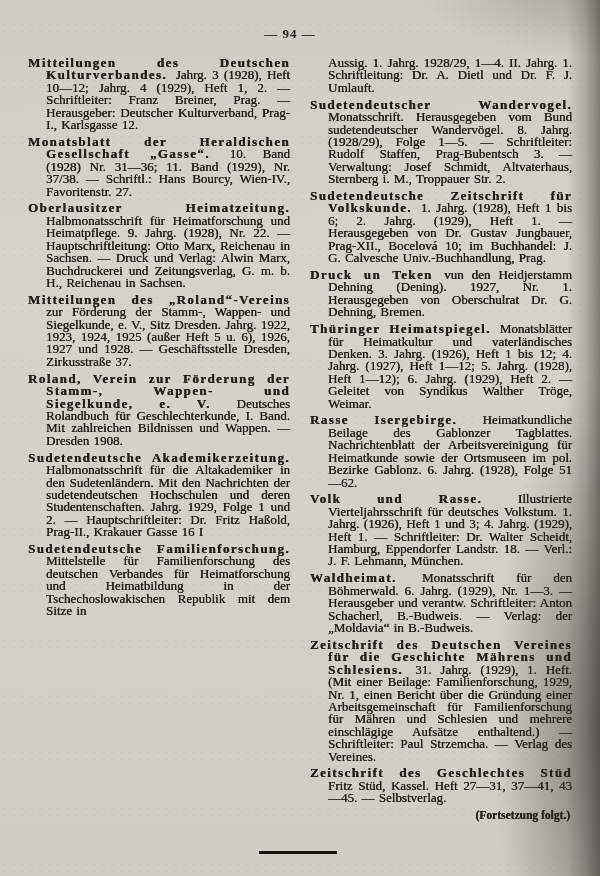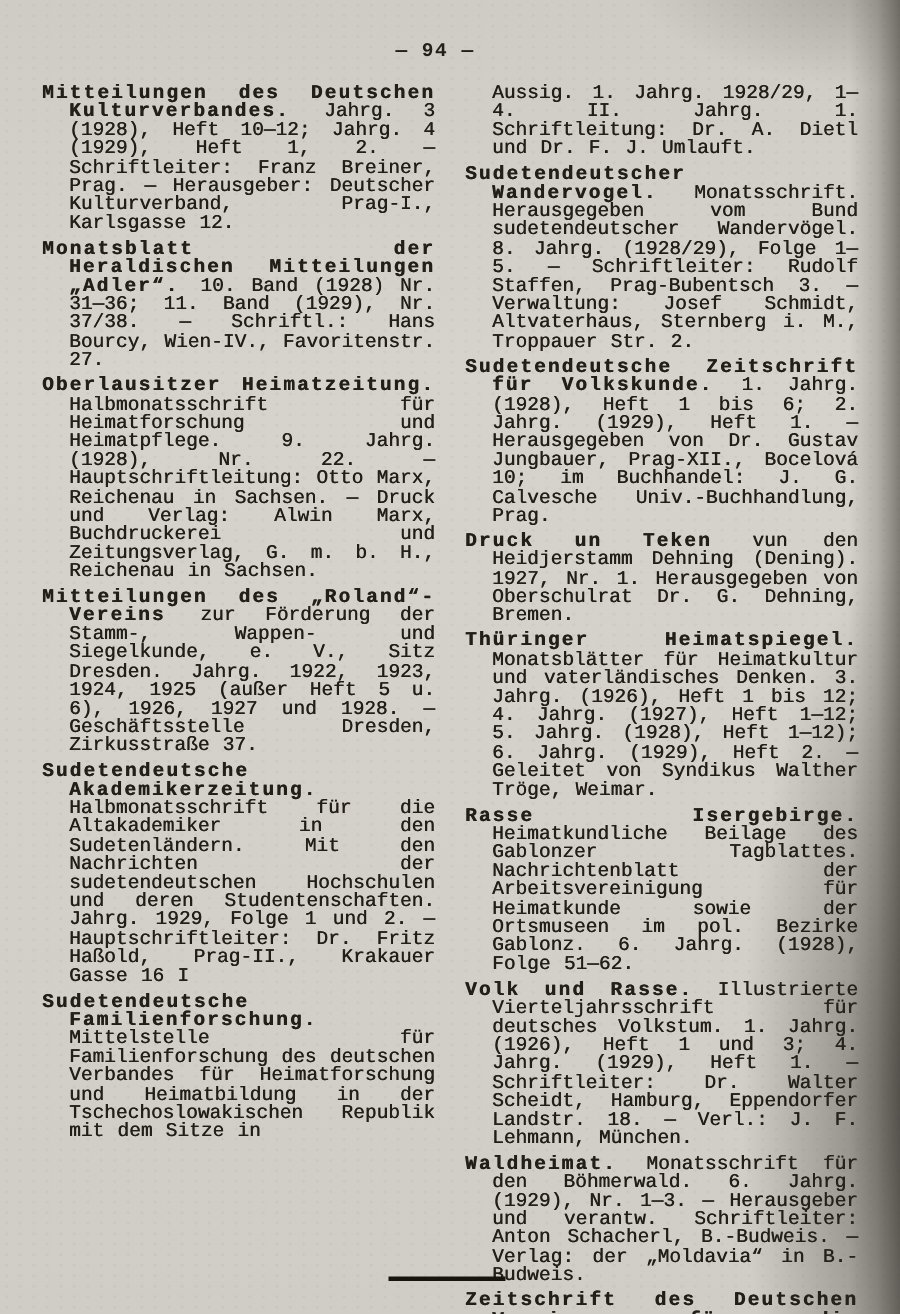--- a/index.html
+++ b/index.html
@@ -3,21 +3,21 @@
 <meta charset="utf-8">
 <style>
   html,body { margin:0; padding:0; background:#8a8884; }
   .page {
     position:relative;
     width:600px; height:876px;
     margin:0 auto;
     overflow:hidden;
     background:
       linear-gradient(180deg, #cfccc5 0%, #d6d3cc 28%, #d3d0c9 70%, #d0cdc6 100%);
-    font-family:Liberation Mono, monospace;
+    font-family:Liberation Serif, serif;
     color:#221e18;
   }
   
   .noise {
     position:absolute; inset:0; pointer-events:none;
     background-image:radial-gradient(rgba(95,88,78,0.10) 1px, transparent 1.2px);
     background-size:9px 7px;
     opacity:.55;
   }
   .edge-shadow {
@@ -78,23 +78,24 @@
   <div class="noise"></div>
   <div class="top-shadow"></div>
   <div class="edge-shadow"></div>
   <div class="corner-shadow"></div>
 
   <div class="page-number">— 94 —</div>
 
   <div class="content">
     <div class="col">
         <p class="entry"><span class="t">Mitteilungen des Deutschen Kulturverbandes. </span><span>Jahrg. 3 (1928), Heft 10—12; Jahrg. 4 (1929), Heft 1, 2. — Schriftleiter: Franz Breiner, Prag. — Herausgeber: Deutscher Kulturverband, Prag-I., Karlsgasse 12.</span></p>
-        <p class="entry"><span class="t">Monatsblatt der Heraldischen Mitteilungen „Adler“. </span><span>10. Band (1928) Nr. 31—36; 11. Band (1929), Nr. 37/38. — Schriftl.: Hans Bourcy, Wien-IV., Favoritenstr. 27.</span></p>
+        <p class="entry"><span class="t">Monatsblatt der Heraldischen Gesellschaft „Gasse“. </span><span>10. Band (1928) Nr. 31—36; 11. Band (1929), Nr. 37/38. — Schriftl.: Hans Bourcy, Wien-IV., Favoritenstr. 27.</span></p>
         <p class="entry"><span class="t">Oberlausitzer Heimatzeitung. </span><span>Halbmonatsschrift für Heimatforschung und Heimatpflege. 9. Jahrg. (1928), Nr. 22. — Hauptschriftleitung: Otto Marx, Reichenau in Sachsen. — Druck und Verlag: Alwin Marx, Buchdruckerei und Zeitungsverlag, G. m. b. H., Reichenau in Sachsen.</span></p>
         <p class="entry"><span class="t">Mitteilungen des „Roland“-Vereins </span><span>zur Förderung der Stamm-, Wappen- und Siegelkunde, e. V., Sitz Dresden. Jahrg. 1922, 1923, 1924, 1925 (außer Heft 5 u. 6), 1926, 1927 und 1928. — Geschäftsstelle Dresden, Zirkusstraße 37.</span></p>
+        <p class="entry"><span class="t">Roland, Verein zur Förderung der Stamm-, Wappen- und Siegelkunde, e. V. </span><span>Deutsches Rolandbuch für Geschlechterkunde, I. Band. Mit zahlreichen Bildnissen und Wappen. — Dresden 1908.</span></p>
         <p class="entry"><span class="t">Sudetendeutsche Akademikerzeitung. </span><span>Halbmonatsschrift für die Altakademiker in den Sudetenländern. Mit den Nachrichten der sudetendeutschen Hochschulen und deren Studentenschaften. Jahrg. 1929, Folge 1 und 2. — Hauptschriftleiter: Dr. Fritz Haßold, Prag-II., Krakauer Gasse 16 I</span></p>
         <p class="entry"><span class="t">Sudetendeutsche Familienforschung. </span><span>Mittelstelle für Familienforschung des deutschen Verbandes für Heimatforschung und Heimatbildung in der Tschechoslowakischen Republik mit dem Sitze in</span></p>
       </div>
     <div class="col">
         <p class="entry continuation"><span>Aussig. 1. Jahrg. 1928/29, 1—4. II. Jahrg. 1. Schriftleitung: Dr. A. Dietl und Dr. F. J. Umlauft.</span></p>
         <p class="entry"><span class="t">Sudetendeutscher Wandervogel. </span><span>Monatsschrift. Herausgegeben vom Bund sudetendeutscher Wandervögel. 8. Jahrg. (1928/29), Folge 1—5. — Schriftleiter: Rudolf Staffen, Prag-Bubentsch 3. — Verwaltung: Josef Schmidt, Altvaterhaus, Sternberg i. M., Troppauer Str. 2.</span></p>
         <p class="entry"><span class="t">Sudetendeutsche Zeitschrift für Volkskunde. </span><span>1. Jahrg. (1928), Heft 1 bis 6; 2. Jahrg. (1929), Heft 1. — Herausgegeben von Dr. Gustav Jungbauer, Prag-XII., Bocelová 10; im Buchhandel: J. G. Calvesche Univ.-Buchhandlung, Prag.</span></p>
         <p class="entry"><span class="t">Druck un Teken </span><span>vun den Heidjerstamm Dehning (Dening). 1927, Nr. 1. Herausgegeben von Oberschulrat Dr. G. Dehning, Bremen.</span></p>
         <p class="entry"><span class="t">Thüringer Heimatspiegel. </span><span>Monatsblätter für Heimatkultur und vaterländisches Denken. 3. Jahrg. (1926), Heft 1 bis 12; 4. Jahrg. (1927), Heft 1—12; 5. Jahrg. (1928), Heft 1—12); 6. Jahrg. (1929), Heft 2. — Geleitet von Syndikus Walther Tröge, Weimar.</span></p>
         <p class="entry"><span class="t">Rasse Isergebirge. </span><span>Heimatkundliche Beilage des Gablonzer Tagblattes. Nachrichtenblatt der Arbeitsvereinigung für Heimatkunde sowie der Ortsmuseen im pol. Bezirke Gablonz. 6. Jahrg. (1928), Folge 51—62.</span></p>

